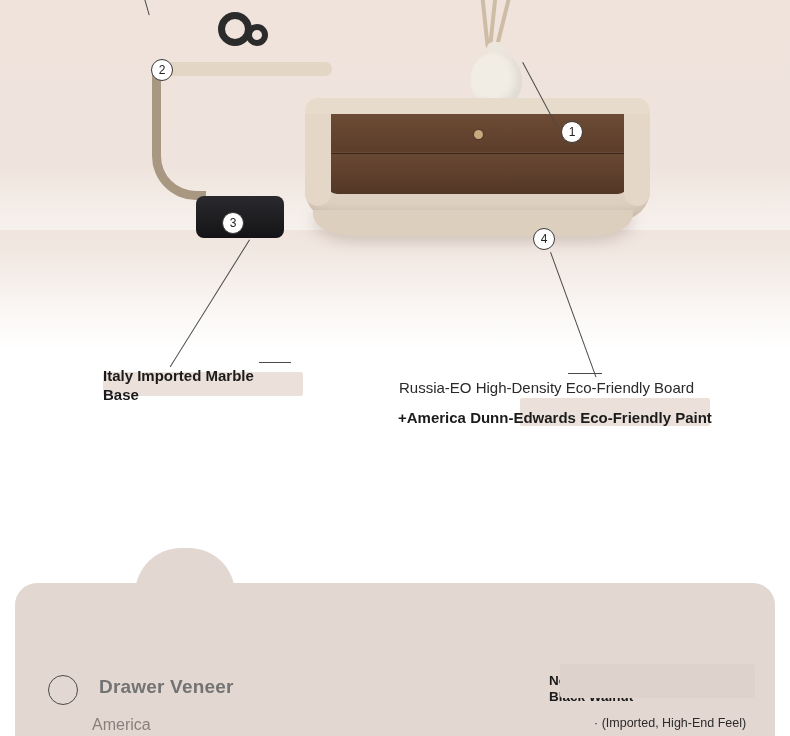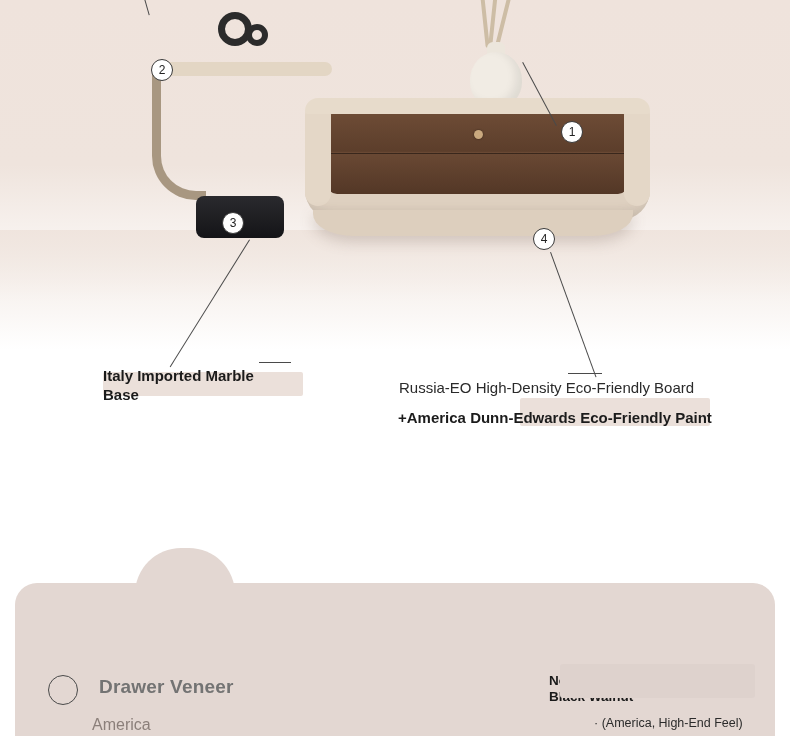--- a/index.html
+++ b/index.html
@@ -405,13 +405,13 @@
 
 <div class="panel-circle"></div>
 <div class="panel-title">Drawer Veneer</div>
 <div class="panel-sub">America</div>
 
 <div class="panel-right-plate"></div>
 <div class="panel-right-title">
   <span>North America Imported</span><br>
   <span>Black Walnut</span>
 </div>
-<div class="panel-right-note">· (America, High-End Feel)</div>
+<div class="panel-right-note">· (Imported, High-End Feel)</div>
 
 </body></html>

